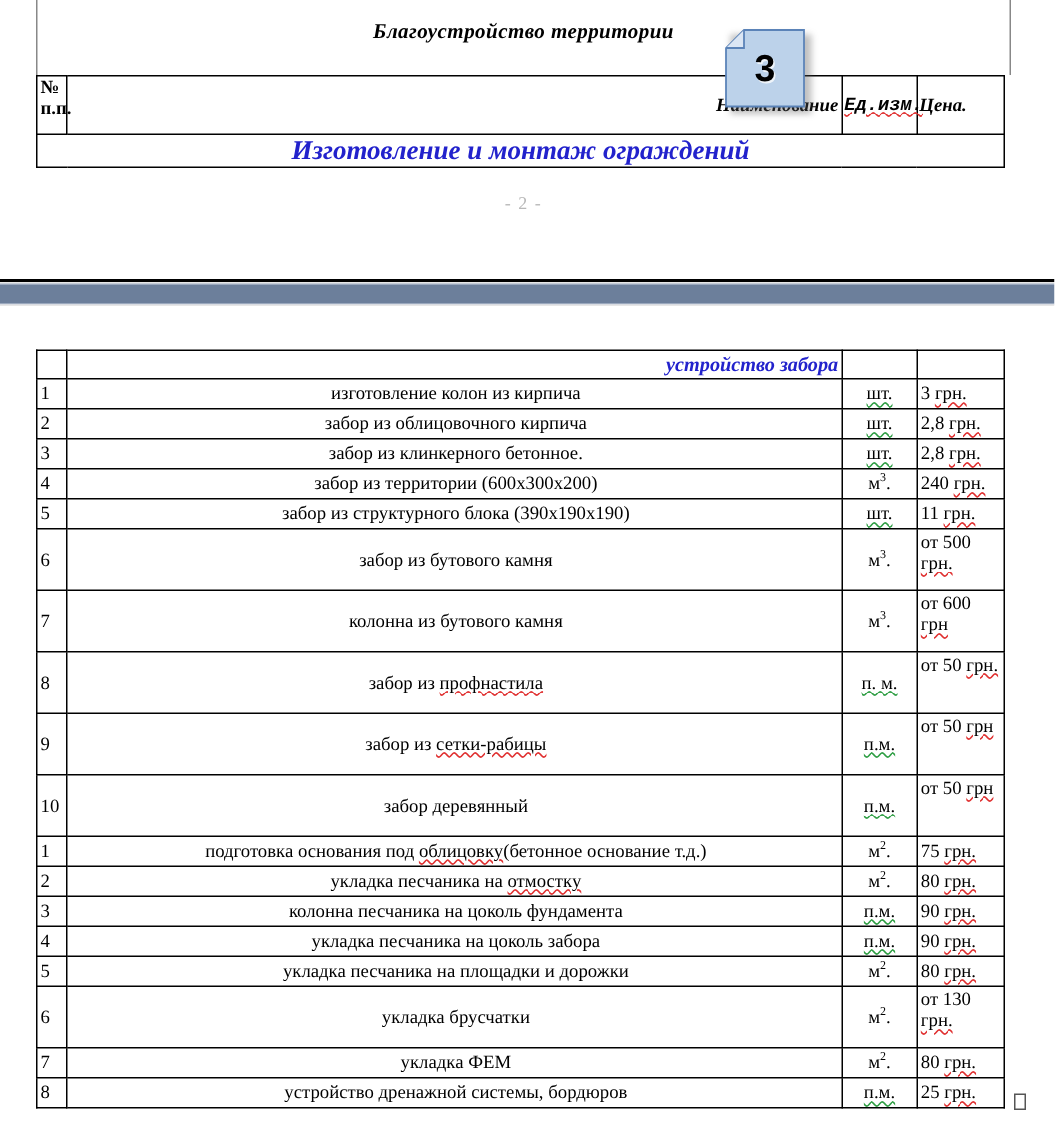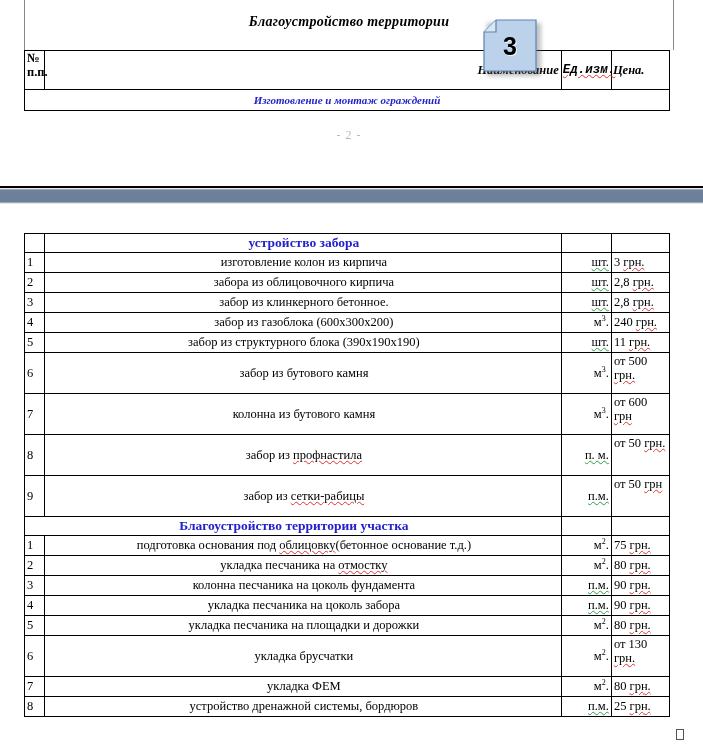--- a/index.html
+++ b/index.html
@@ -87,21 +87,21 @@
   .hdr-price {
     text-align: left;
     padding-left: 1px !important;
     font-size: 13px;
   }
   .section-row td {
     text-align: center;
     color: #2222cc;
     font-style: italic;
     font-weight: bold;
-    font-size: 11px;
+    font-size: 18px;
     height: 20px;
     vertical-align: middle !important;
   }
   .pagenum {
     position: absolute;
     left: 0; right: 0;
     top: 128px;
     text-align: center;
     font-size: 12px;
     color: #b8b8b8;
@@ -151,28 +151,29 @@
   
   #page-main {
     position: absolute;
     left: 24px;
     top: 233px;
     width: 646px;
   }
   #page-main .doc-table td { border-color: #000000; }
   .r-num   { text-align: left; padding-left: 2px !important; }
   .r-name  { text-align: center; padding-left: 4px !important; }
-  .r-unit  { text-align: right; padding-left: 2px !important; }
+  .r-unit  { text-align: center; padding-left: 2px !important; }
   .r-price { text-align: left; padding-left: 2px !important; }
 
   .sect-head-left td {
     color: #2222cc;
+    font-style: italic;
     font-weight: bold;
     font-size: 13.5px;
-    text-align: center;
+    text-align: right;
     padding-left: 4px !important;
     height: 18px;
     vertical-align: middle !important;
   }
   .row-1l td { height: 19px; vertical-align: middle !important; }
   .row-2l td { height: 39px; vertical-align: middle !important; }
   .row-2l .r-price { vertical-align: top !important; padding-top: 1px !important; }
   .row-2l .r-unit  { vertical-align: middle !important; }
 
   
@@ -272,33 +273,33 @@
           <td>&nbsp;</td>
         </tr>
         <tr class="row-1l">
           <td class="r-num">1</td>
           <td class="r-name">изготовление колон из кирпича</td>
           <td class="r-unit"><span class="sqg">шт.</span></td>
           <td class="r-price">3 <span class="sq">грн.</span></td>
         </tr>
         <tr class="row-1l">
           <td class="r-num">2</td>
-          <td class="r-name">забора из облицовочного кирпича</td>
+          <td class="r-name">забор из облицовочного кирпича</td>
           <td class="r-unit"><span class="sqg">шт.</span></td>
           <td class="r-price">2,8 <span class="sq">грн.</span></td>
         </tr>
         <tr class="row-1l">
           <td class="r-num">3</td>
           <td class="r-name">забор из клинкерного бетонное.</td>
           <td class="r-unit"><span class="sqg">шт.</span></td>
           <td class="r-price">2,8 <span class="sq">грн.</span></td>
         </tr>
         <tr class="row-1l">
           <td class="r-num">4</td>
-          <td class="r-name">забор из газоблока (600х300х200)</td>
+          <td class="r-name">забор из территории (600х300х200)</td>
           <td class="r-unit">м<sup>3</sup>.</td>
           <td class="r-price">240 <span class="sq">грн.</span></td>
         </tr>
         <tr class="row-1l">
           <td class="r-num">5</td>
           <td class="r-name">забор из структурного блока (390х190х190)</td>
           <td class="r-unit"><span class="sqg">шт.</span></td>
           <td class="r-price">11 <span class="sq">грн.</span></td>
         </tr>
         <tr class="row-2l">
@@ -318,24 +319,25 @@
           <td class="r-name">забор из <span class="sq">профнастила</span></td>
           <td class="r-unit"><span class="sqg">п. м.</span></td>
           <td class="r-price">от 50 <span class="sq">грн.</span></td>
         </tr>
         <tr class="row-2l">
           <td class="r-num">9</td>
           <td class="r-name">забор из <span class="sq">сетки-рабицы</span></td>
           <td class="r-unit"><span class="sqg">п.м.</span></td>
           <td class="r-price">от 50 <span class="sq">грн</span></td>
         </tr>
-        <tr class="sect-head-left">
-          <td colspan="2">Благоустройство территории участка</td>
-          <td>&nbsp;</td>
-          <td>&nbsp;</td>
+        <tr class="row-2l">
+          <td class="r-num">10</td>
+          <td class="r-name">забор деревянный</td>
+          <td class="r-unit"><span class="sqg">п.м.</span></td>
+          <td class="r-price">от 50 <span class="sq">грн</span></td>
         </tr>
         <tr class="row-1l">
           <td class="r-num">1</td>
           <td class="r-name">подготовка основания под <span class="sq">облицовку</span>(бетонное основание т.д.)</td>
           <td class="r-unit">м<sup>2</sup>.</td>
           <td class="r-price">75 <span class="sq">грн.</span></td>
         </tr>
         <tr class="row-1l">
           <td class="r-num">2</td>
           <td class="r-name">укладка песчаника на <span class="sq">отмостку</span></td>

